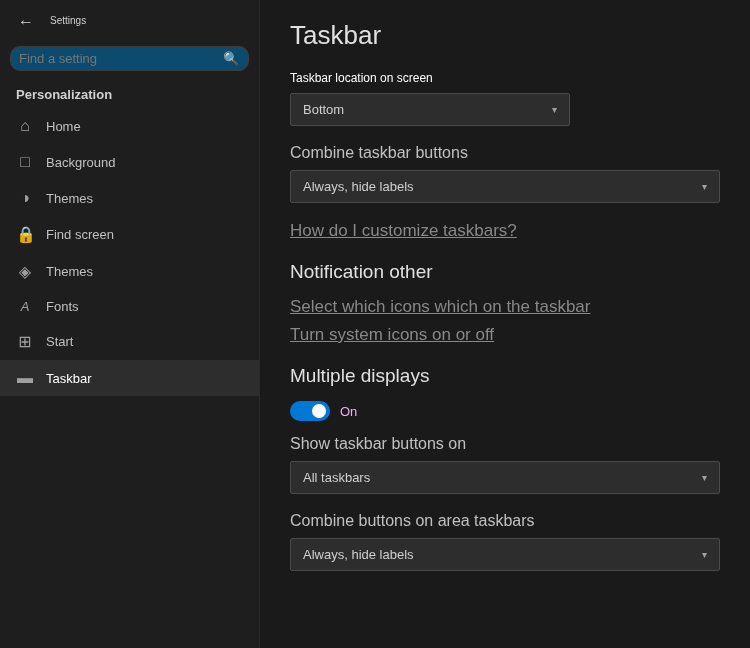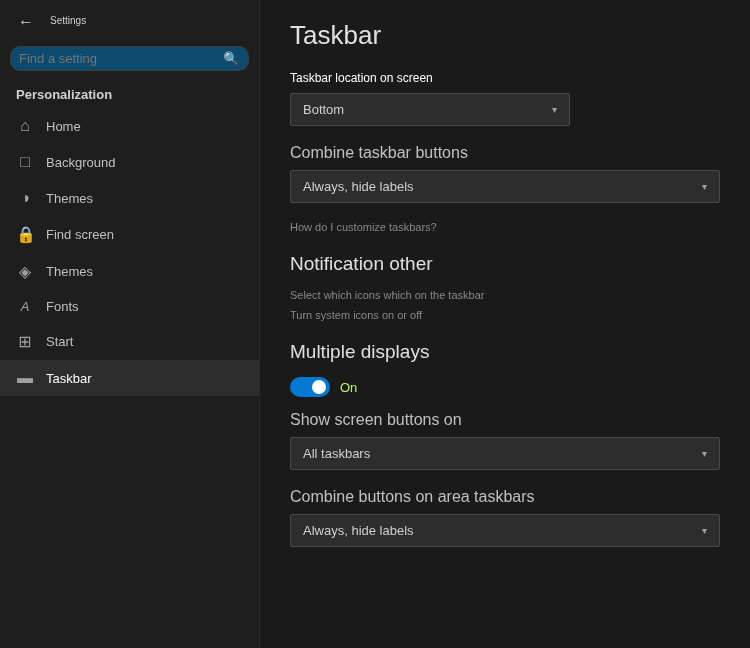--- a/index.html
+++ b/index.html
@@ -148,23 +148,24 @@
       gap: 11px;
     }
 
     .chevron {
       font-size: 10px;
       color: #a0a0a0;
     }
 
     .link-text {
       color: #888;
-      font-size: 11px;
+      font-size: 17px;
       margin-bottom: 8px;
       cursor: pointer;
+      text-decoration: underline;
     }
 
     .section-heading {
       font-size: 19px;
       font-weight: 300;
       color: #e0e0e0;
       margin-top: 20px;
       margin-bottom: 14px;
     }
 
@@ -191,21 +192,21 @@
       background: #fff;
       border-radius: 50%;
       position: absolute;
       top: 3px;
       right: 4px;
       transition: left 0.2s;
     }
 
     .toggle-label {
       font-size: 13px;
-      color: #bef264;
+      color: #f0abfc;
     }
 
     .field-label {
       font-size: 16px;
       color: #c0c0c0;
       margin-bottom: 8px;
     }
 
     
     .main::-webkit-scrollbar { width: 6px; }
@@ -291,21 +292,21 @@
   <h2 class="section-heading">Multiple displays</h2>
 
 
   <div class="toggle-row">
     <div class="toggle">
       <div class="toggle-knob"></div>
     </div>
     <span class="toggle-label">On</span>
   </div>
 
-  <div class="field-label">Show screen buttons on</div>
+  <div class="field-label">Show taskbar buttons on</div>
   <div class="dropdown-wrapper full">
     <button class="dropdown-btn">
       <span>All taskbars</span>
       <span class="chevron">▾</span>
     </button>
   </div>
 
   <div class="field-label">Combine buttons on area taskbars</div>
   <div class="dropdown-wrapper full">
     <button class="dropdown-btn">

